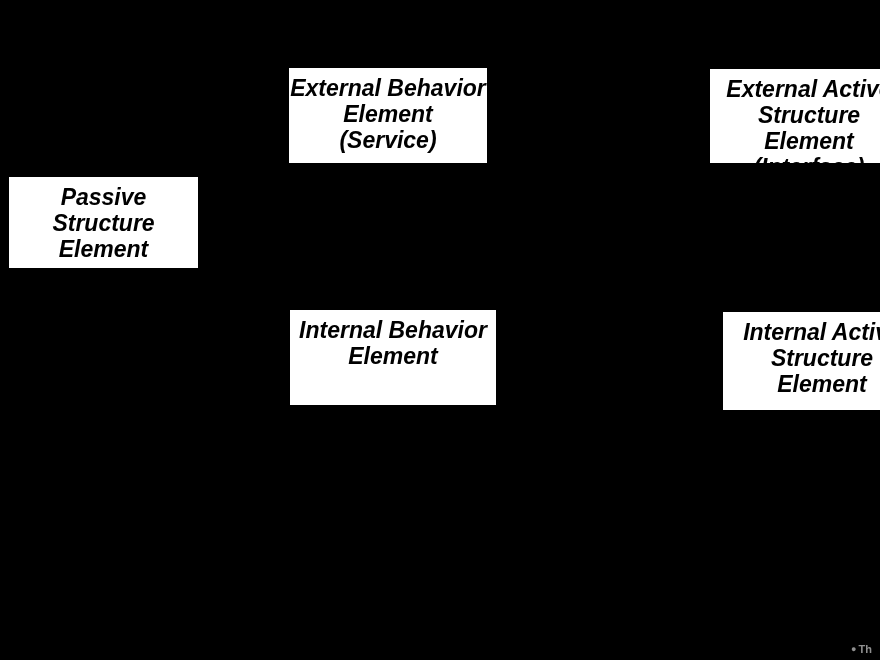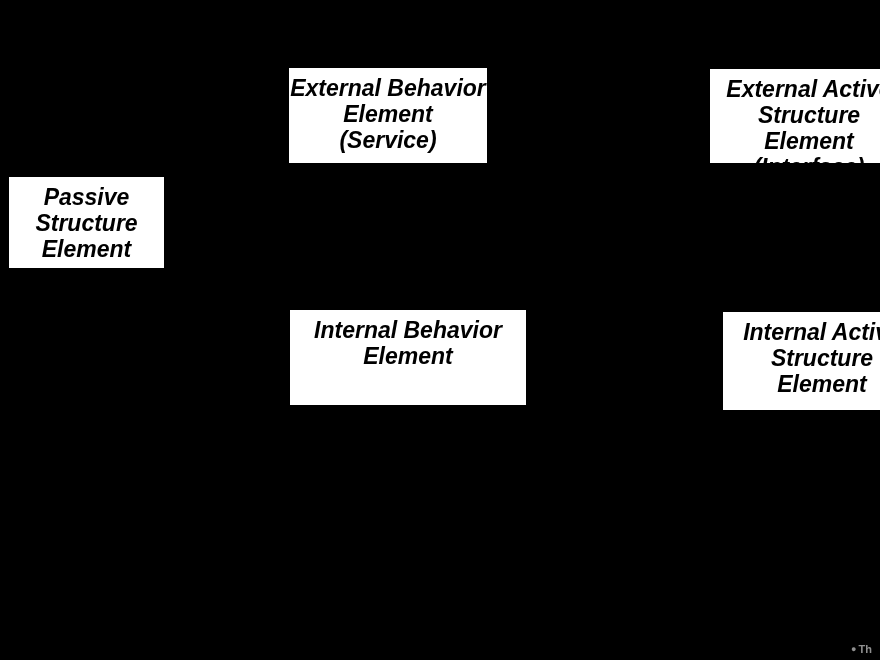--- a/index.html
+++ b/index.html
@@ -26,22 +26,22 @@
     line-height: 26px;
     font-weight: bold;
     font-style: italic;
     color: #000000;
     text-align: center;
     white-space: pre-line;
   }
   
   .pos-external-behavior { left: 289px; top: 68px;  width: 198px; height: 95px; }
   .pos-external-active   { left: 710px; top: 69px;  width: 198px; height: 94px; }
-  .pos-passive           { left: 9px;   top: 177px; width: 155px; height: 91px; }
-  .pos-internal-behavior { left: 290px; top: 310px; width: 236px; height: 95px; }
+  .pos-passive           { left: 9px;   top: 177px; width: 189px; height: 91px; }
+  .pos-internal-behavior { left: 290px; top: 310px; width: 206px; height: 95px; }
   .pos-internal-active   { left: 723px; top: 312px; width: 198px; height: 98px; }
   .pos-event             { left: 289px; top: 502px; width: 198px; height: 94px; }
 
   .watermark {
     position: absolute;
     left: 851px;
     top: 643px;
     color: #8f8f8f;
     font-size: 11px;
     font-weight: bold;

